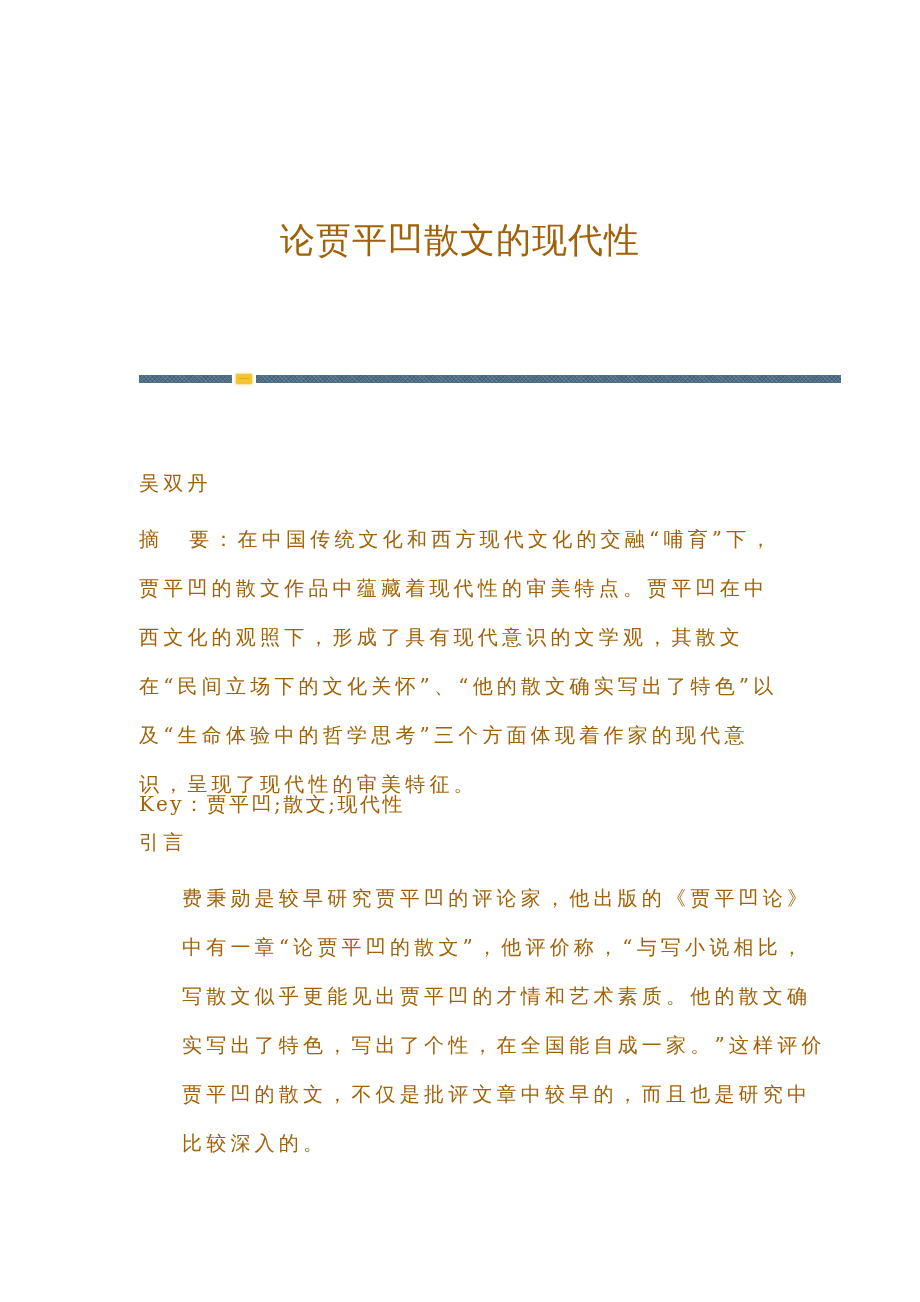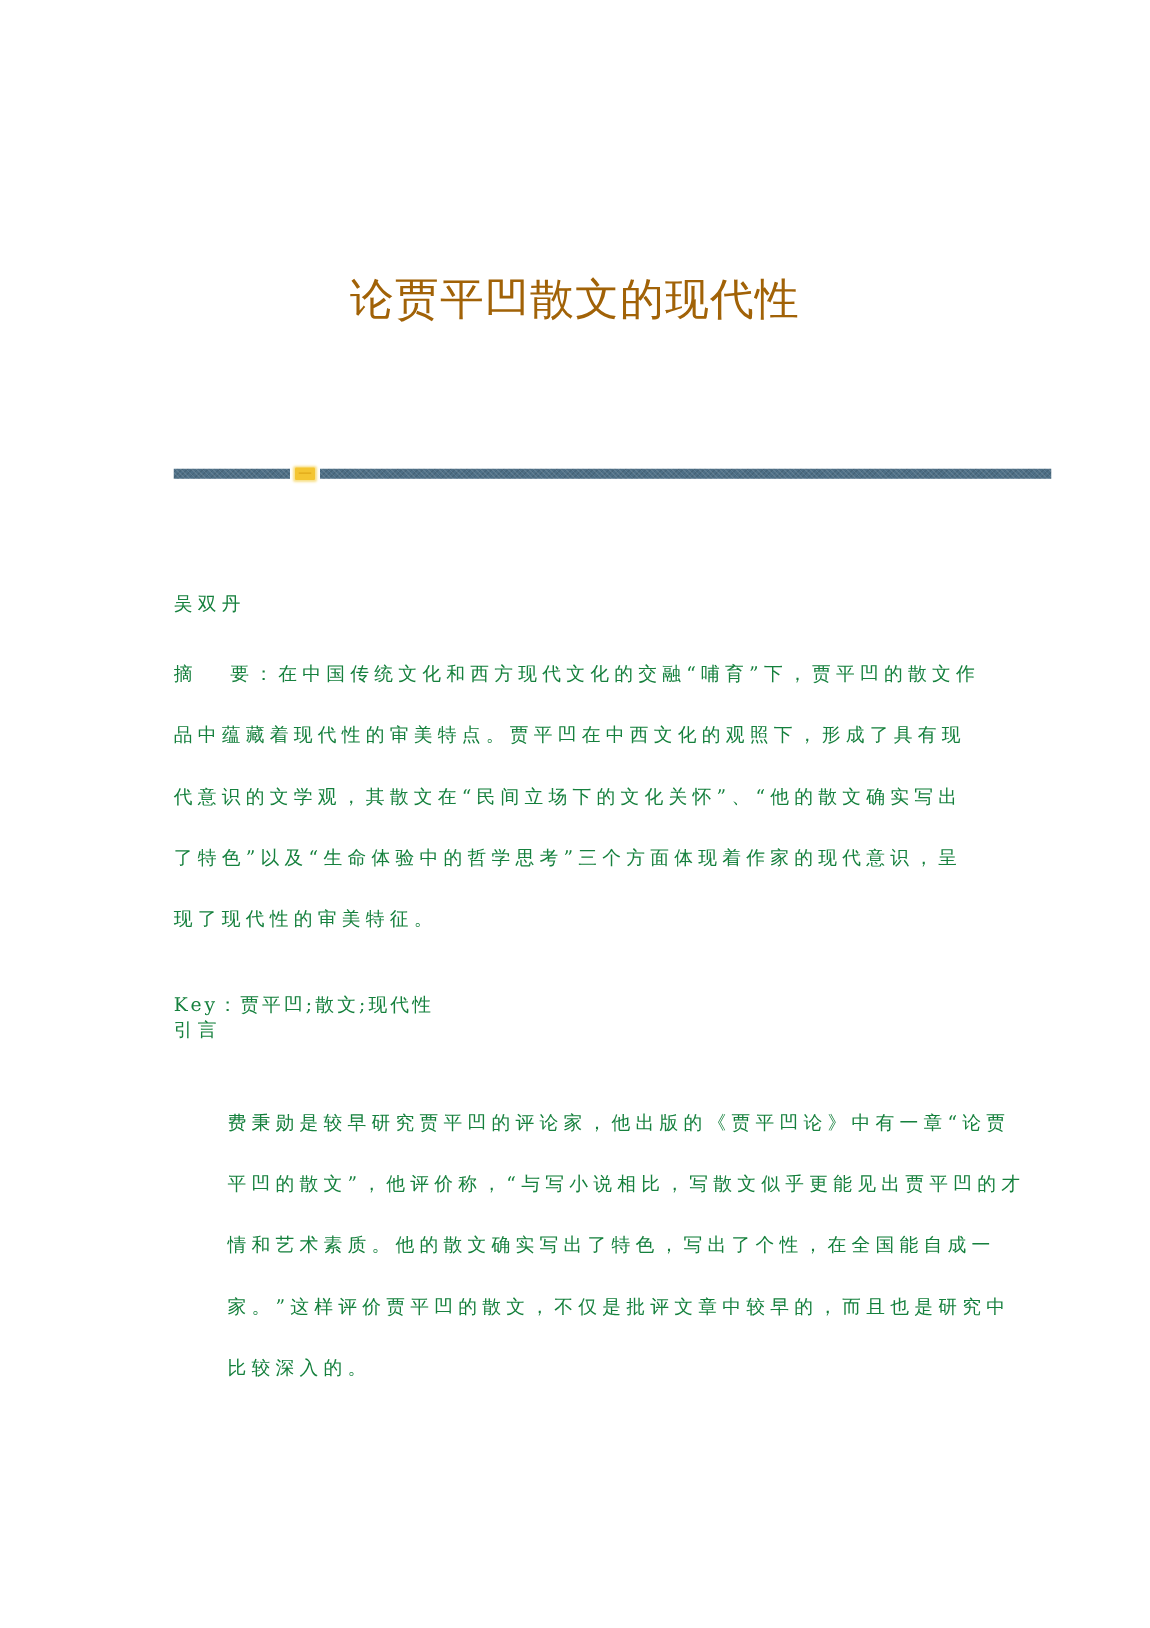--- a/index.html
+++ b/index.html
@@ -62,31 +62,31 @@
       left: 3px;
       right: 3px;
       top: 4px;
       height: 1px;
       background: #e0a818;
     }
     .body-text {
       position: absolute;
       left: 139px;
       width: 645px;
-      font-size: 15px;
+      font-size: 20px;
       letter-spacing: 4.2px;
       line-height: 49px;
       margin: 0;
-      color: #15803d;
+      color: #a16207;
     }
     .author { top: 459px; }
     .abstract { top: 515px; }
     .abstract .label-gap { display: inline-block; width: 26px; }
     .keywords { top: 780px; letter-spacing: 2.5px; }
-    .intro-heading { top: 800px; }
+    .intro-heading { top: 818px; }
     .intro-para { top: 874px; margin-left: 43px; }
   </style>
 </head>
 <body>
 
 <h1 class="page-title">论贾平凹散文的现代性</h1>
 
 <div class="divider">
   <div class="seg seg-left"></div>
   <div class="ornament"></div>

